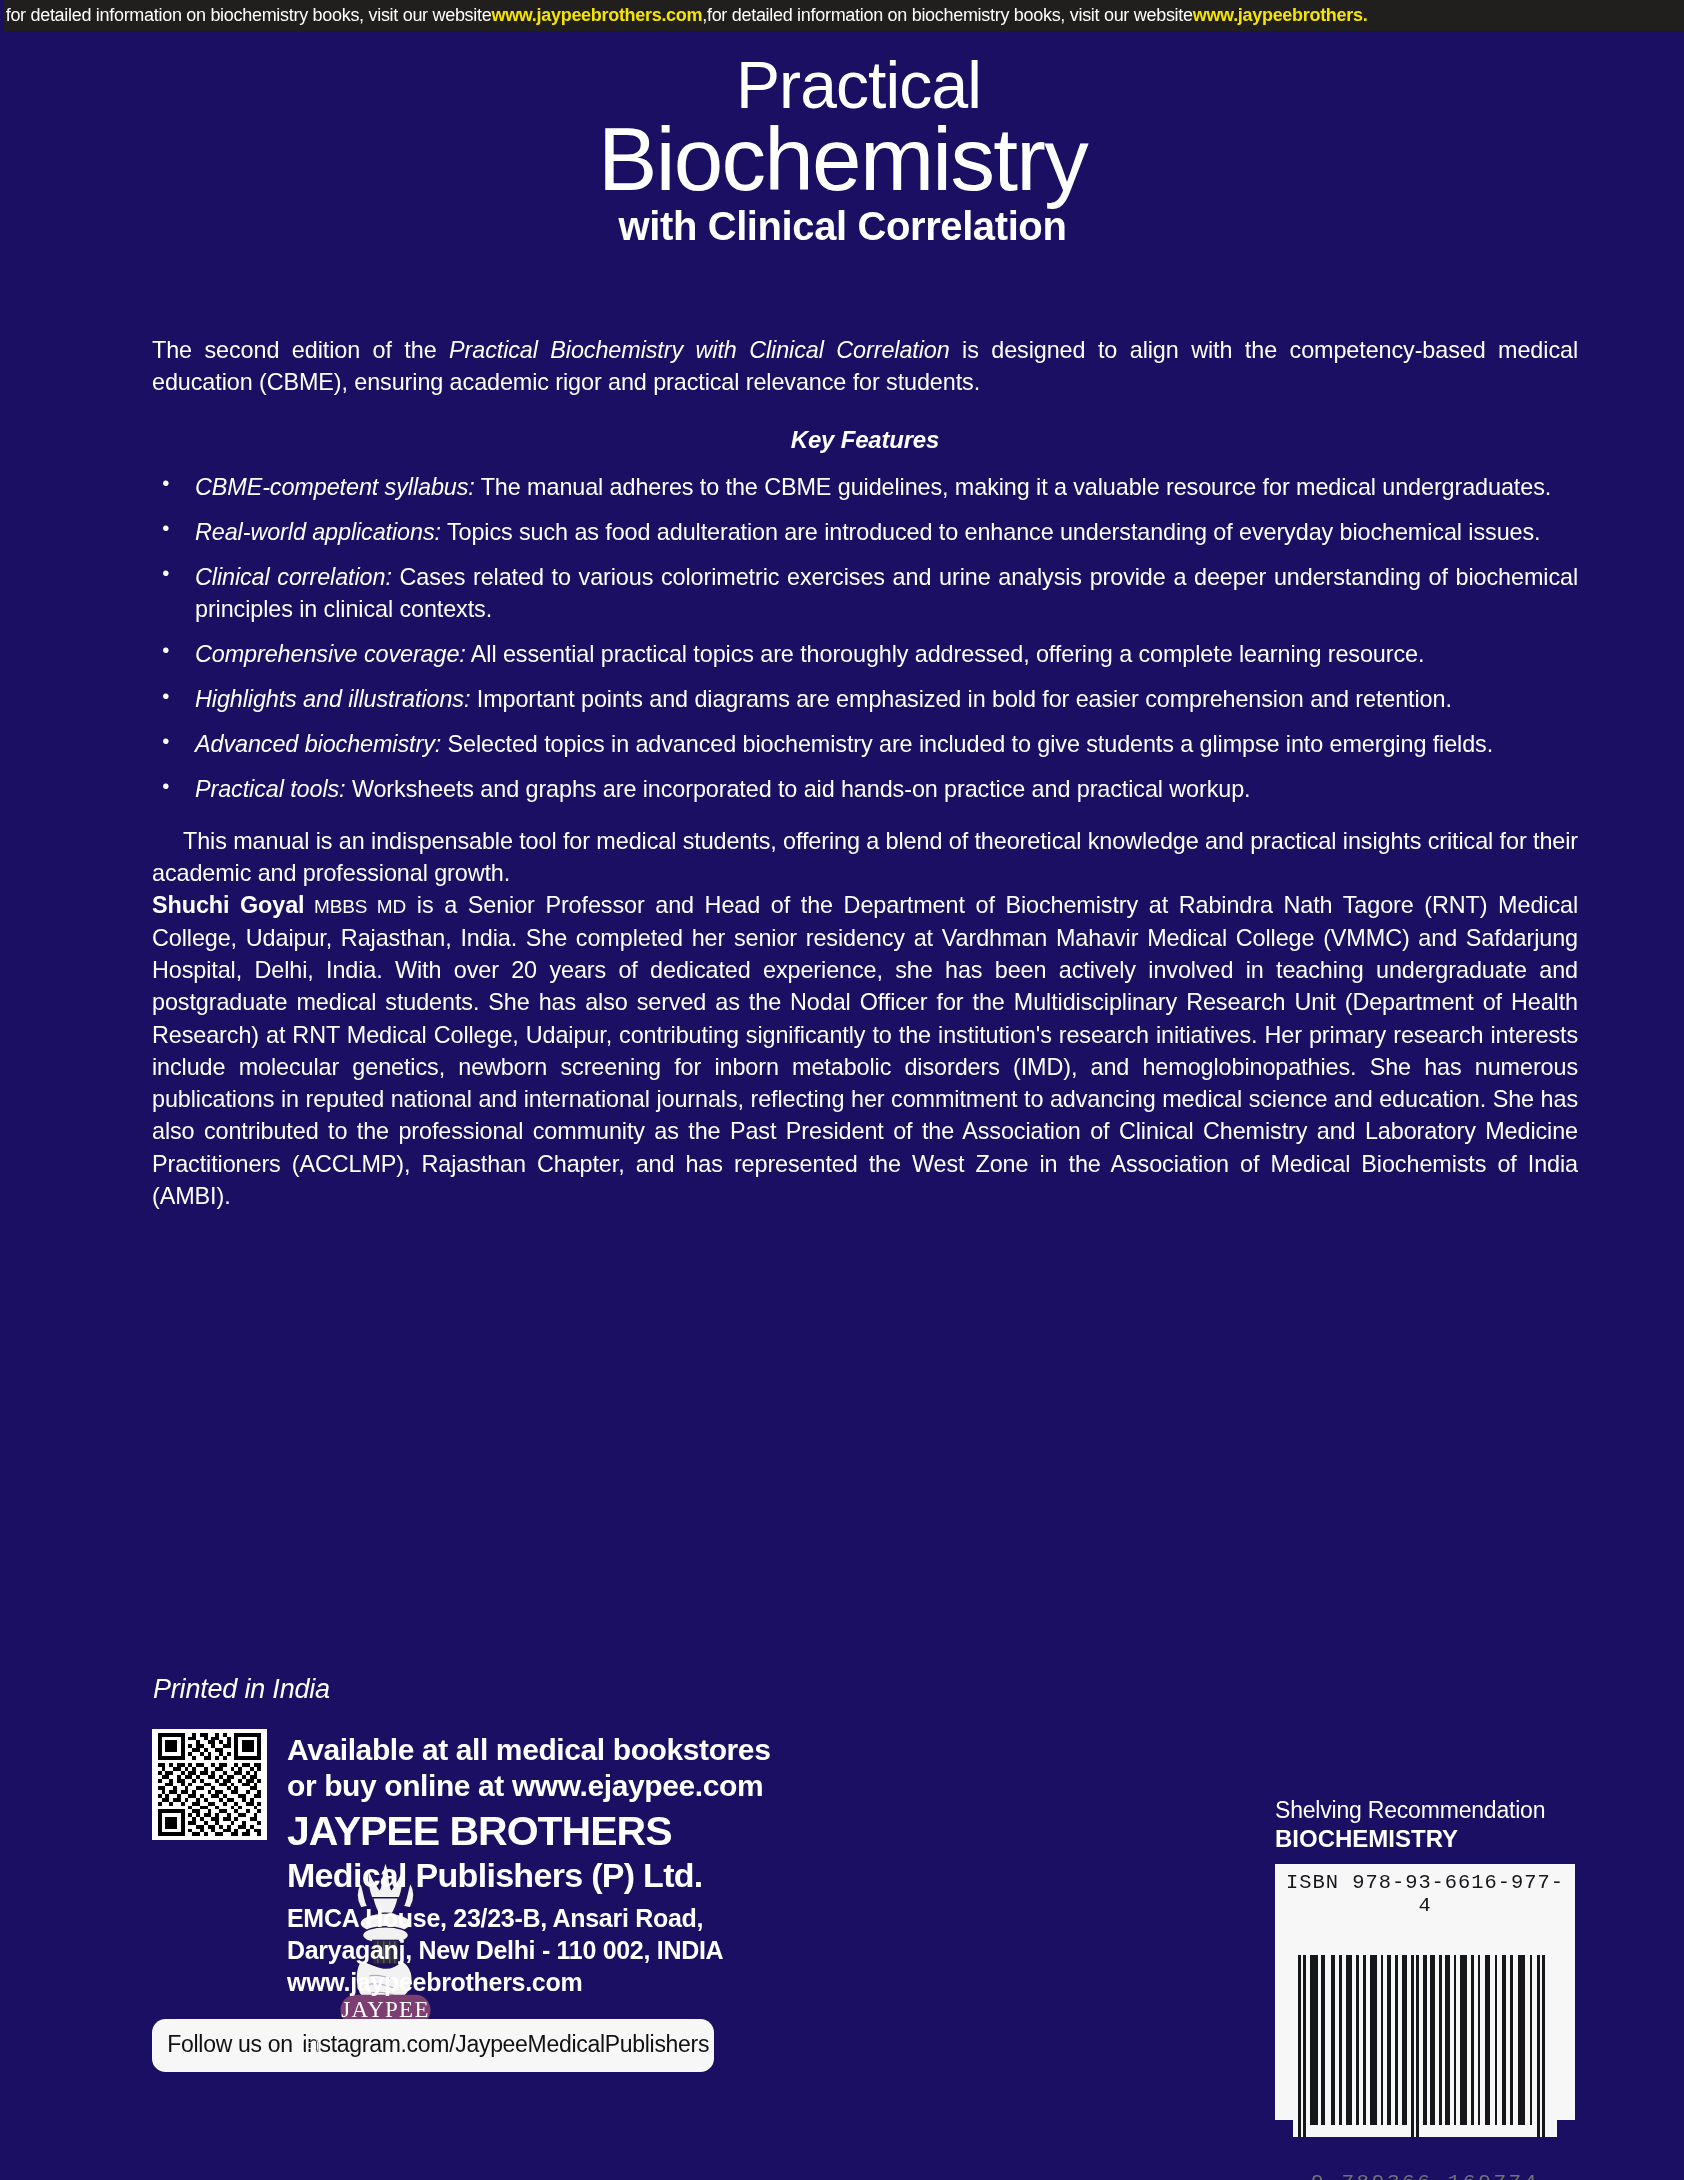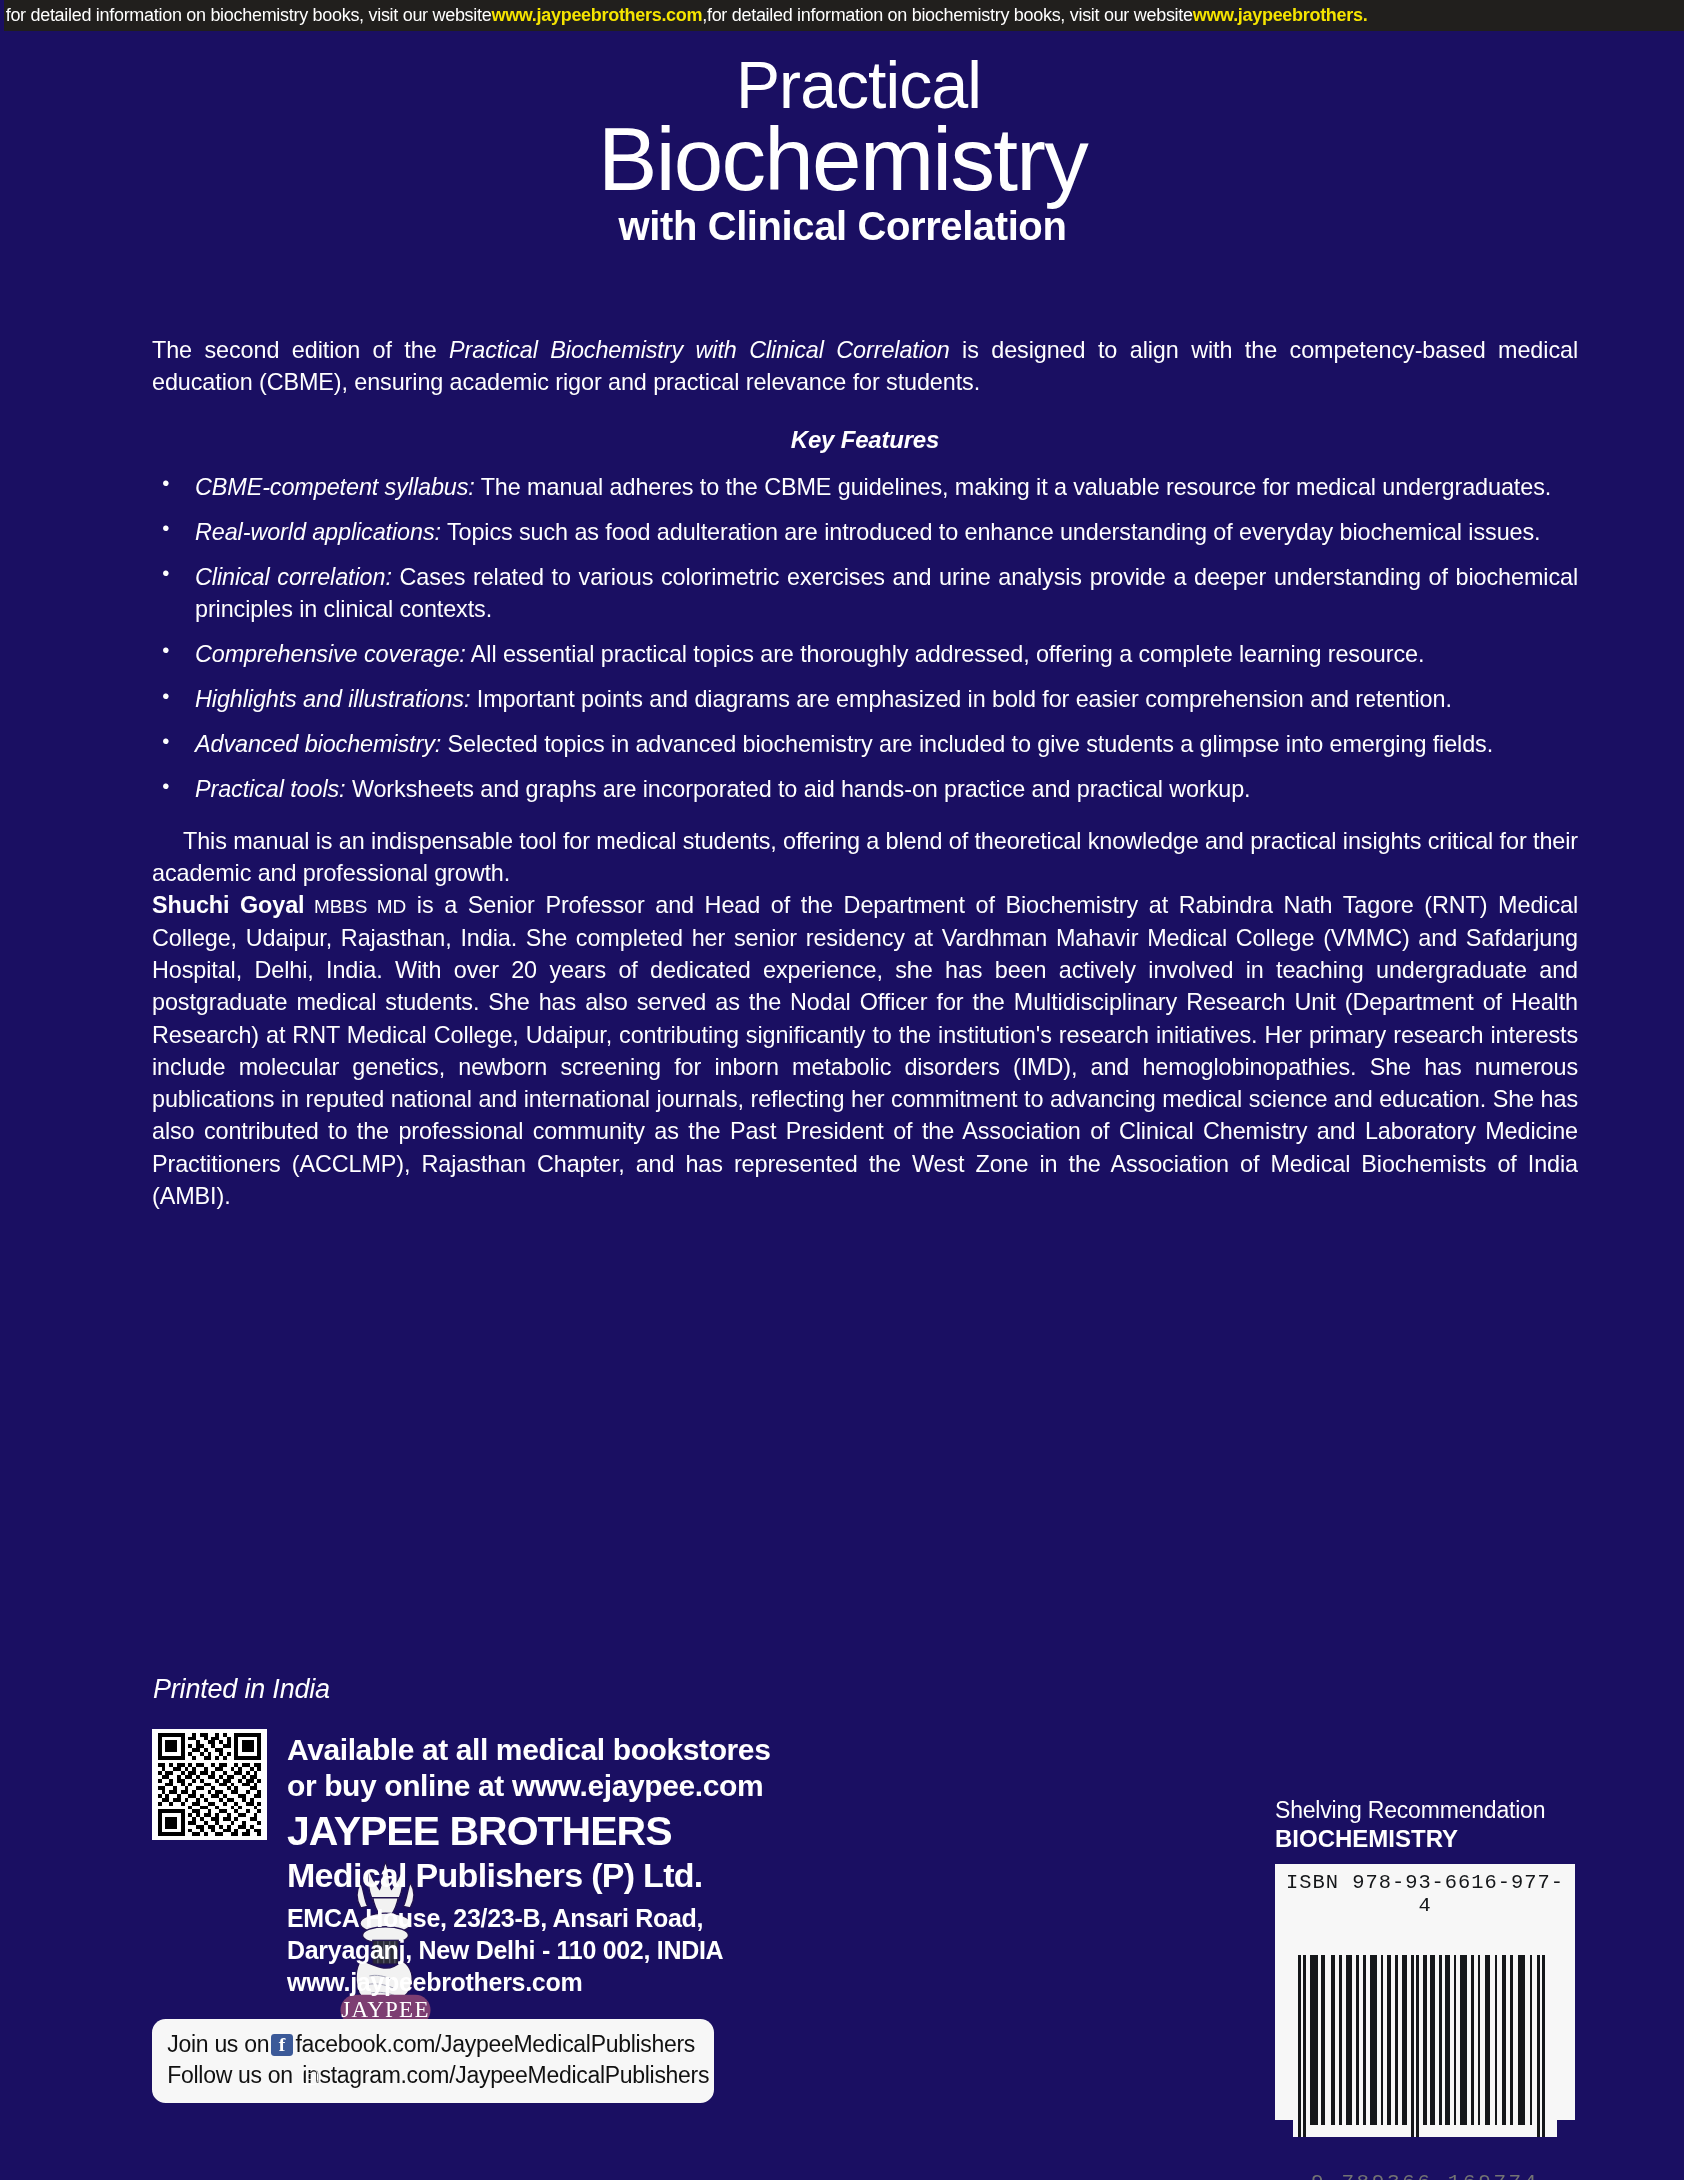--- a/index.html
+++ b/index.html
@@ -454,25 +454,20 @@
   <div class="jaypee-sub">Medical Publishers (P) Ltd.</div>
 
   <div class="addr">
     <div>EMCA House, 23/23-B, Ansari Road,</div>
     <div>Daryaganj, New Delhi - 110 002, INDIA</div>
     <div>www.jaypeebrothers.com</div>
   </div>
 
   <div class="social">
     <div class="social-row">
-      <span>Join us on</span>
-        <span class="fb-ico">f</span>
-        <span>facebook.com/JaypeeMedicalPublishers</span>
-    </div>
-    <div class="social-row">
       <span>Follow us on</span>
         <span class="ig-ico"></span>
         <span>instagram.com/JaypeeMedicalPublishers</span>
     </div>
   </div>
 
 </div>
 
 <div class="shelf-block">
   <div class="shelf-label">Shelving Recommendation</div>

